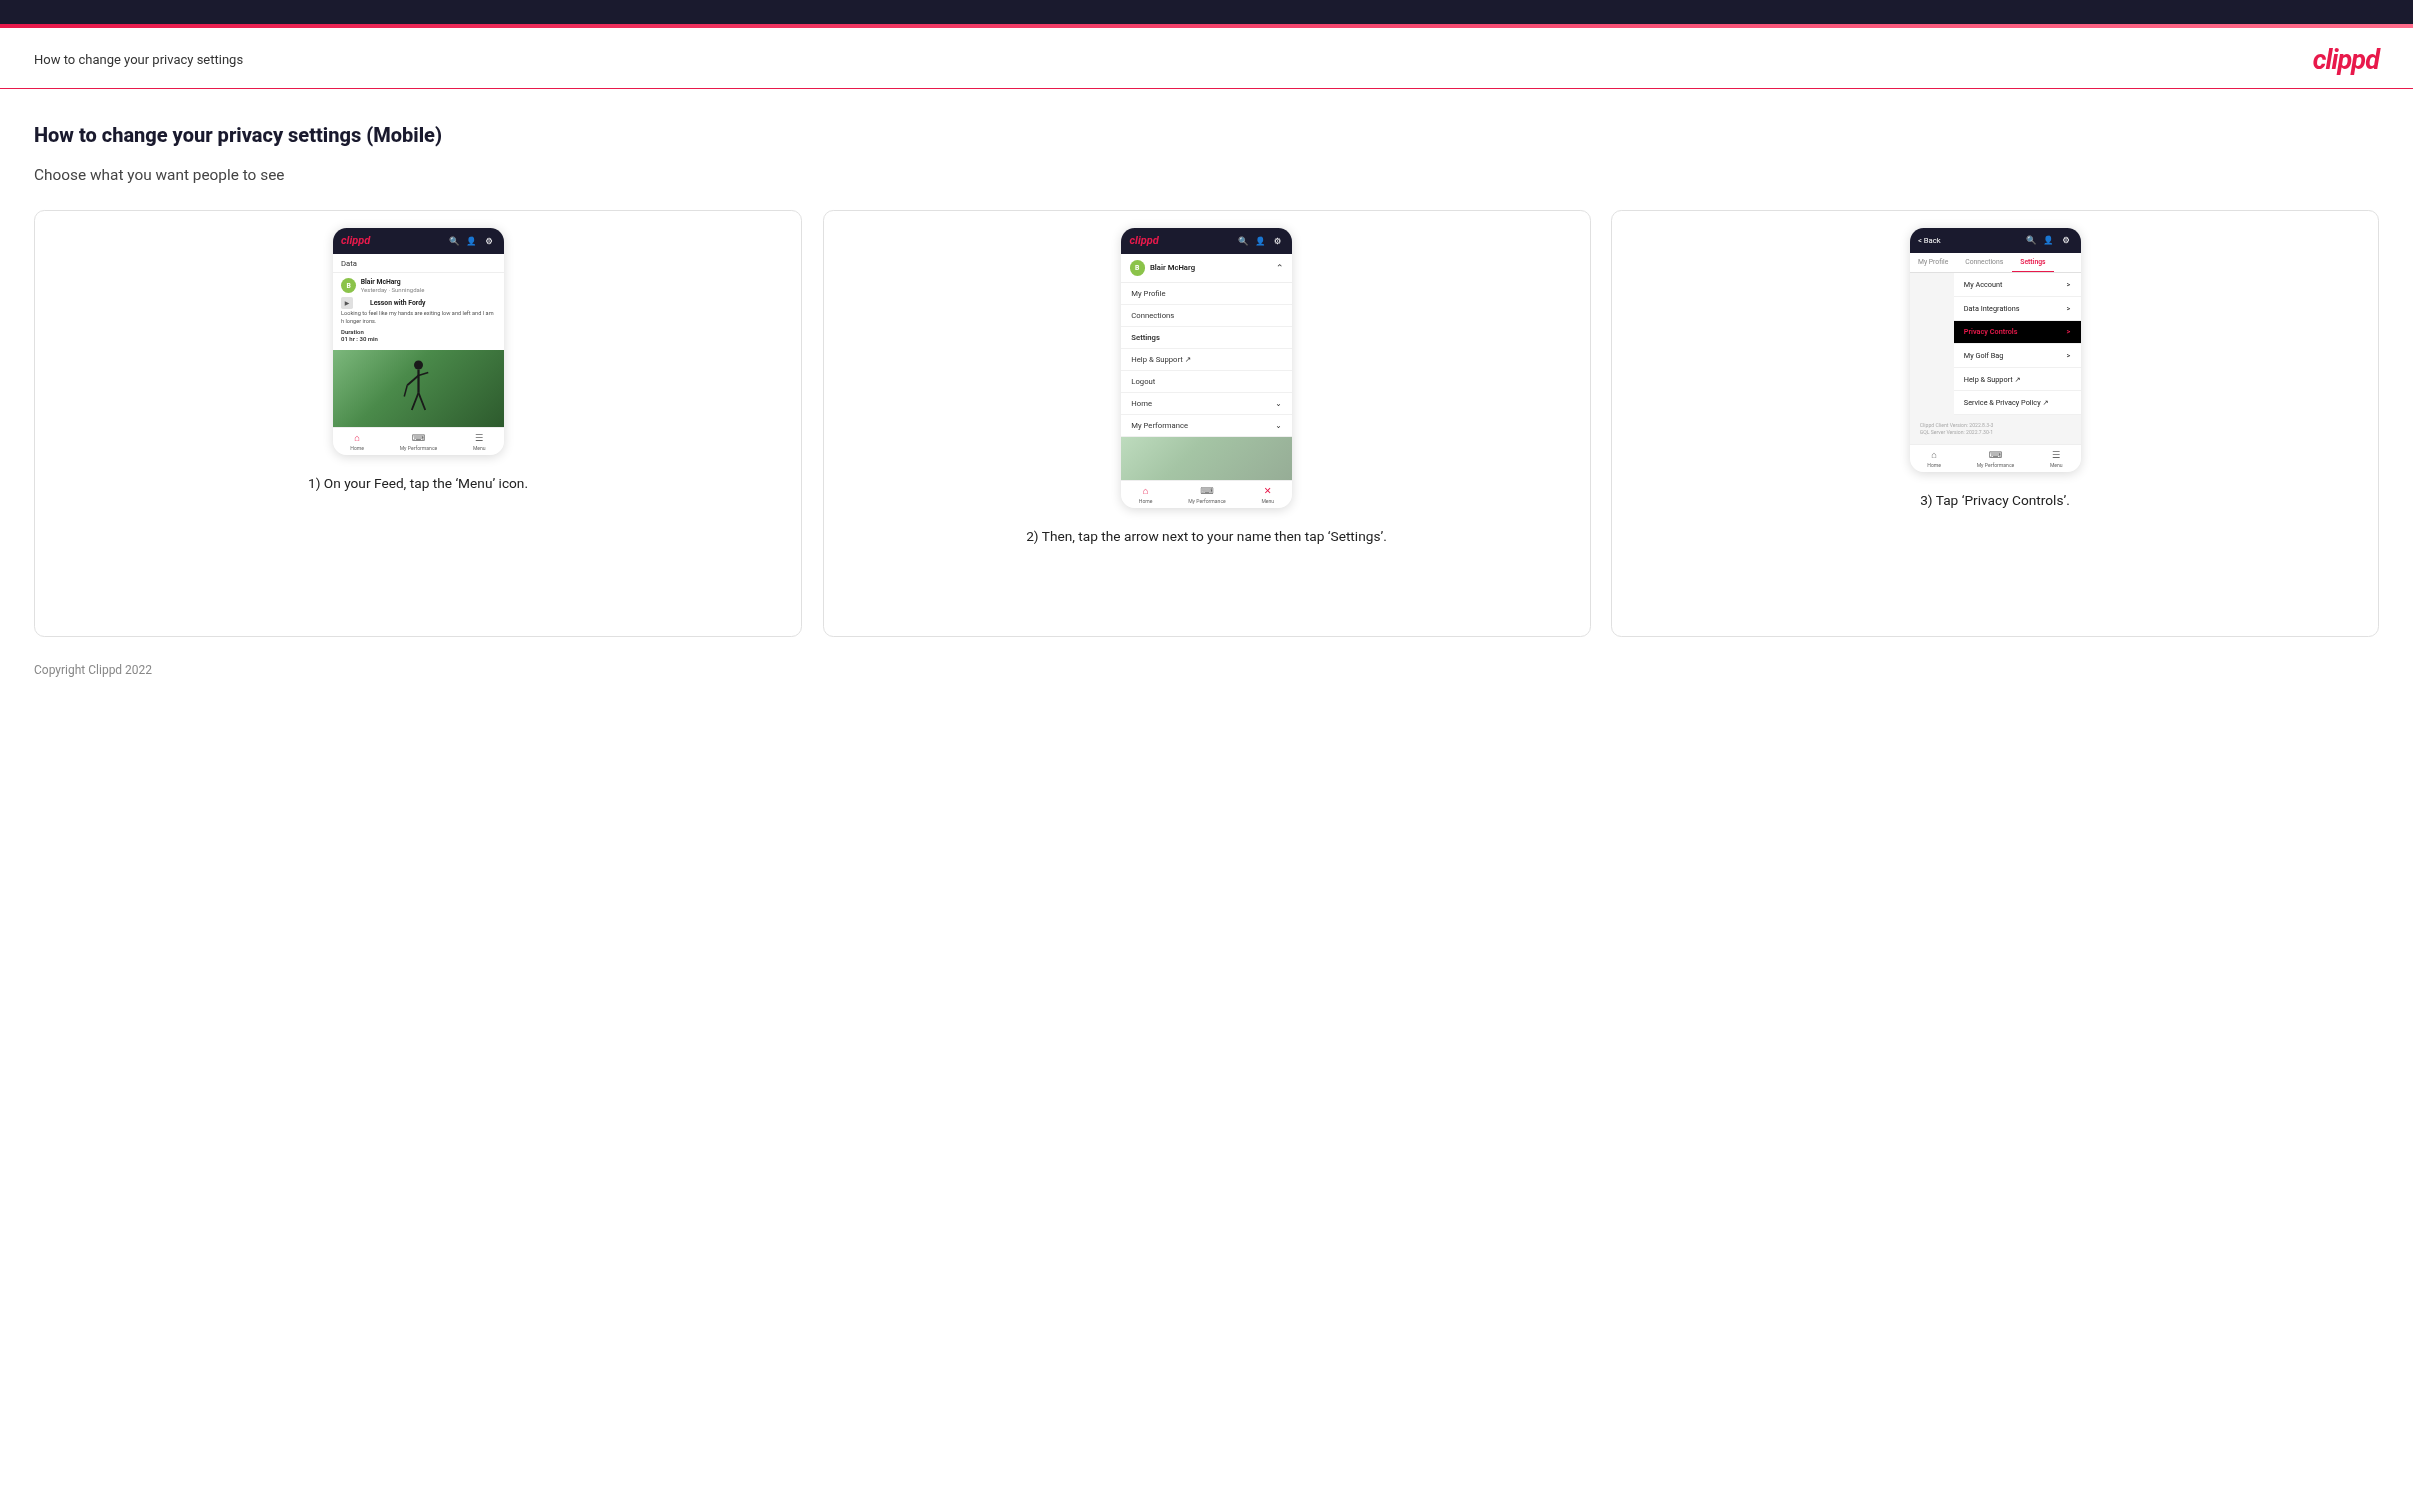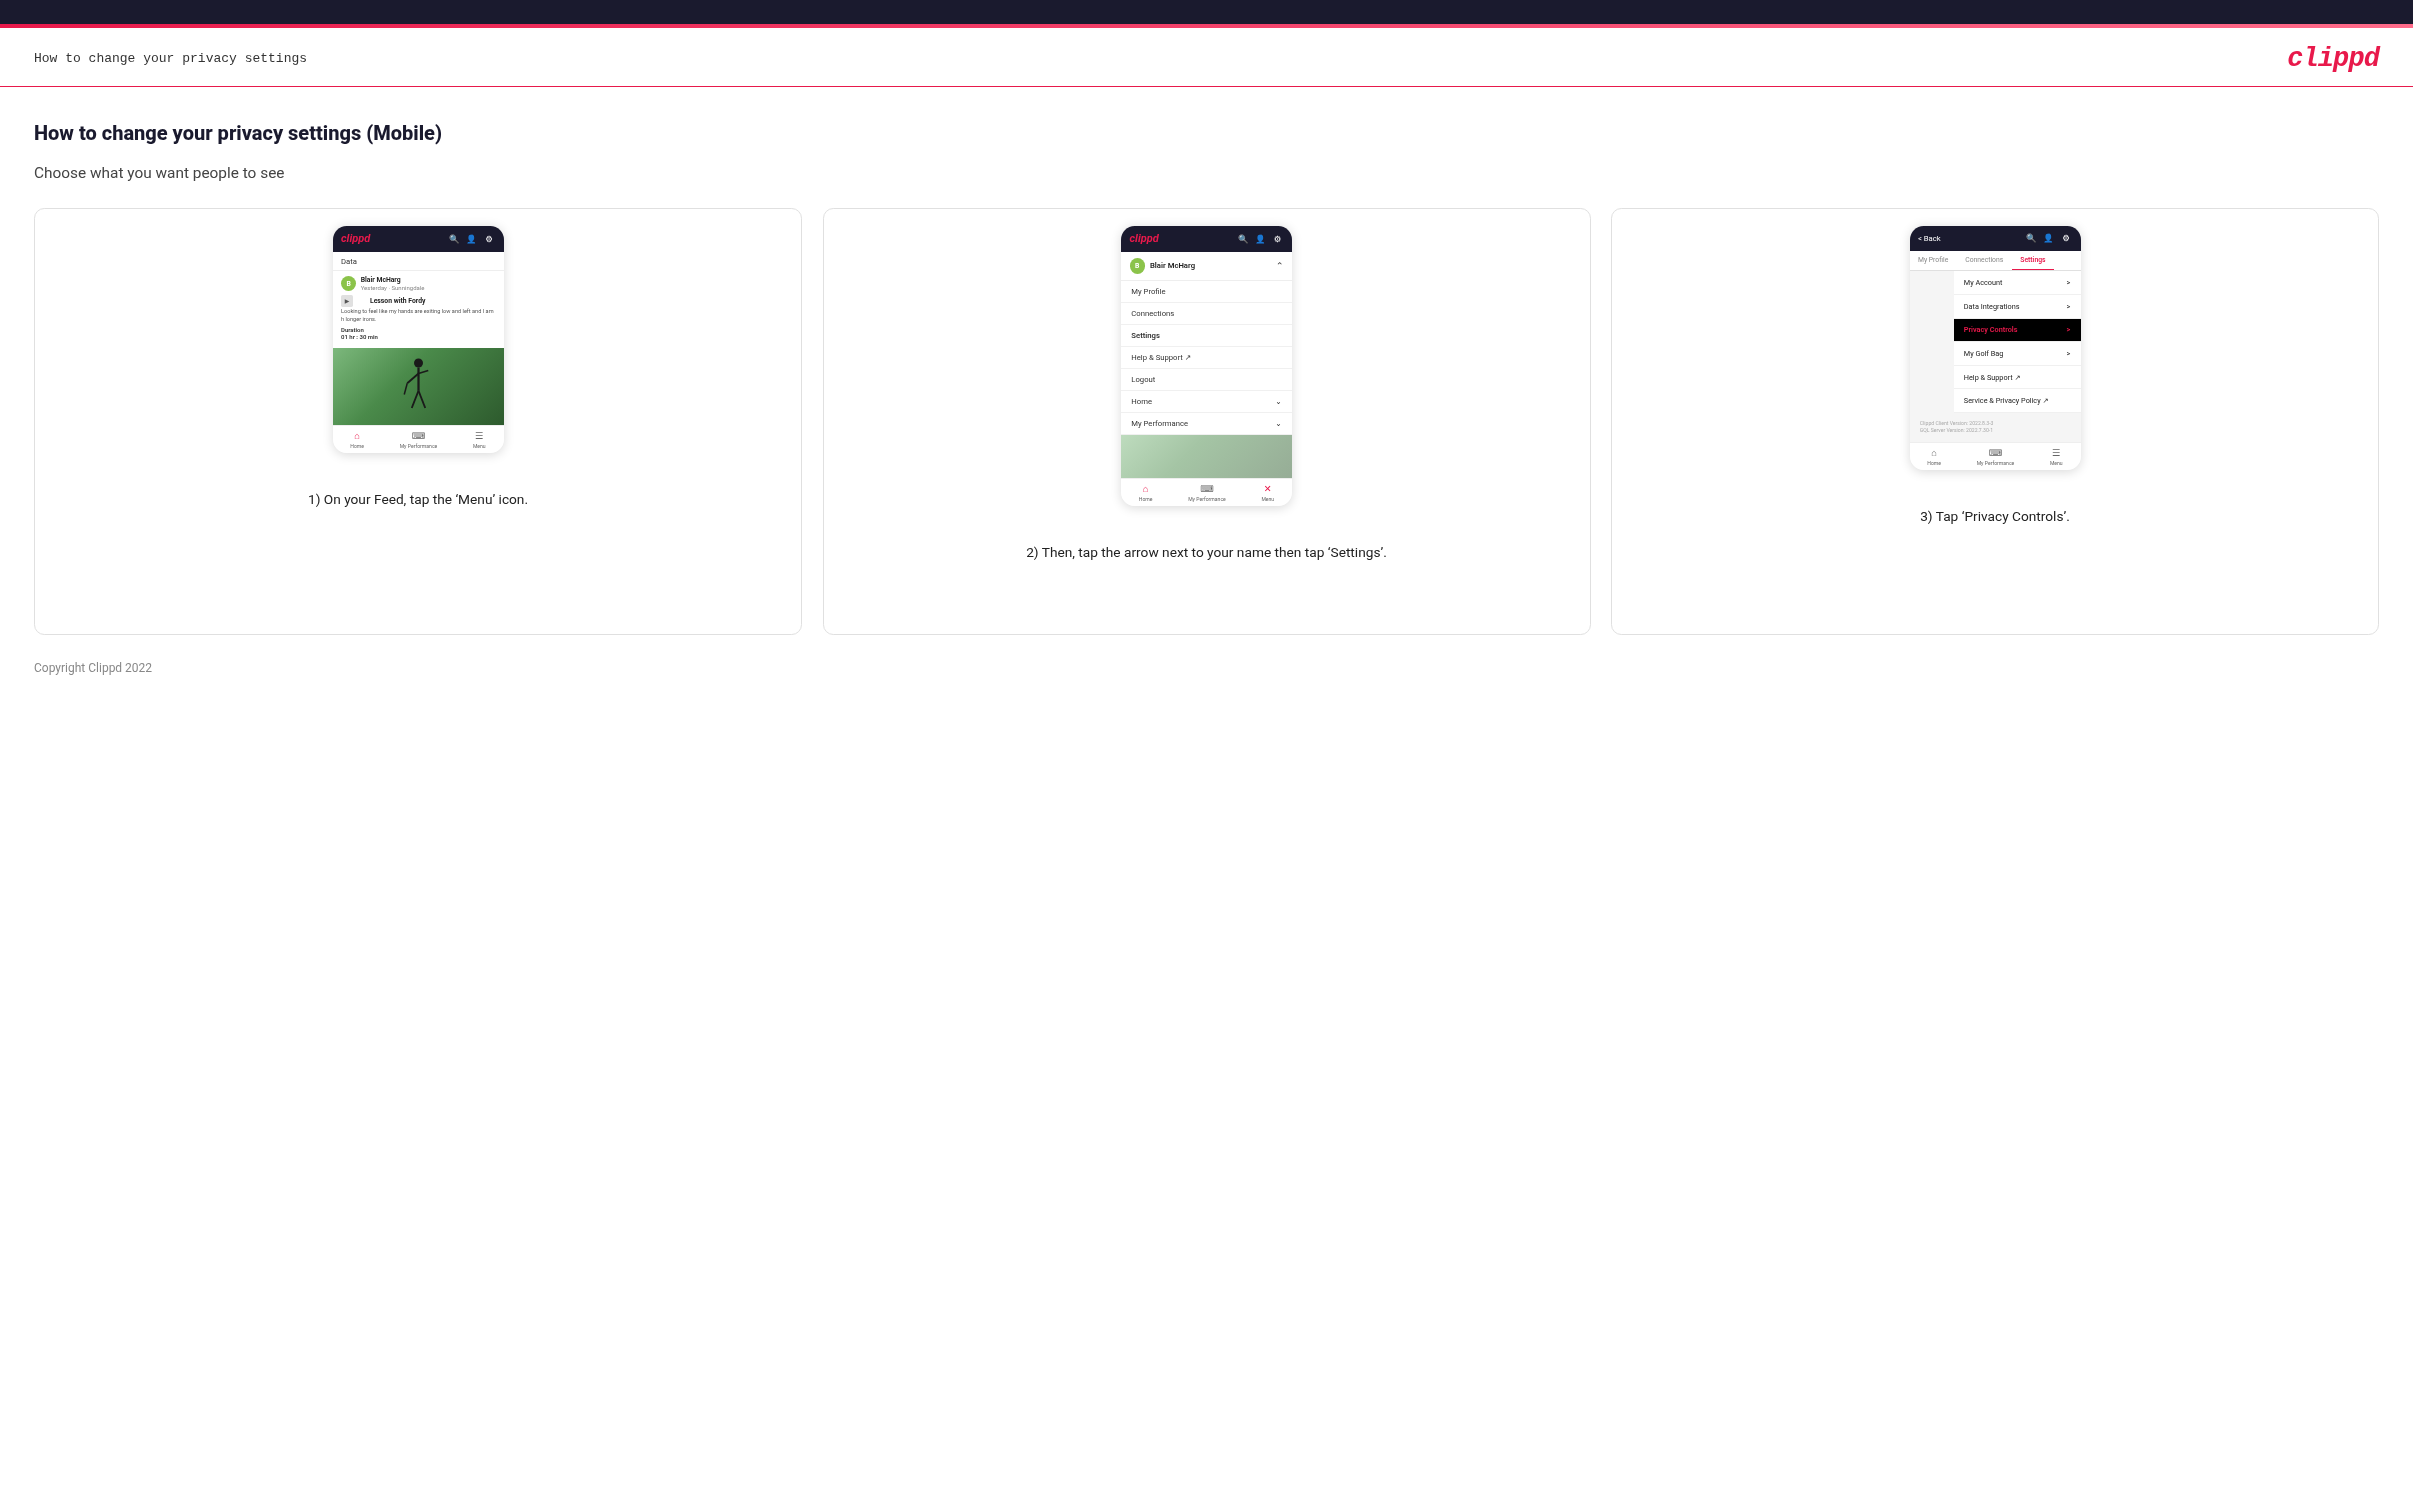--- a/index.html
+++ b/index.html
@@ -22,21 +22,20 @@
       width: 100%;
     }
 
     
     .header {
       display: flex;
       justify-content: space-between;
       align-items: center;
       padding: 15.4px 34px 12px 34px;
       border-bottom: 1.3px solid #e8194b;
-      font-family: Liberation Mono, monospace;
     }
     .header-title {
       font-size: 13px;
       color: #333;
       font-weight: 400;
     }
     .logo {
       font-size: 27px;
       font-weight: 700;
       color: #e8194b;
@@ -334,21 +333,21 @@
       font-size: 5.1px;
       color: #aaa;
       line-height: 1.5;
     }
 
     
     .step-caption {
       font-size: 13.7px;
       color: #222;
       text-align: center;
-      margin-top: 20px;
+      margin-top: 2px;
       line-height: 1.4;
     }
 
     
     .footer {
       padding: 26px 34px 17px;
       font-size: 12px;
       color: #888;
     }
   </style>

